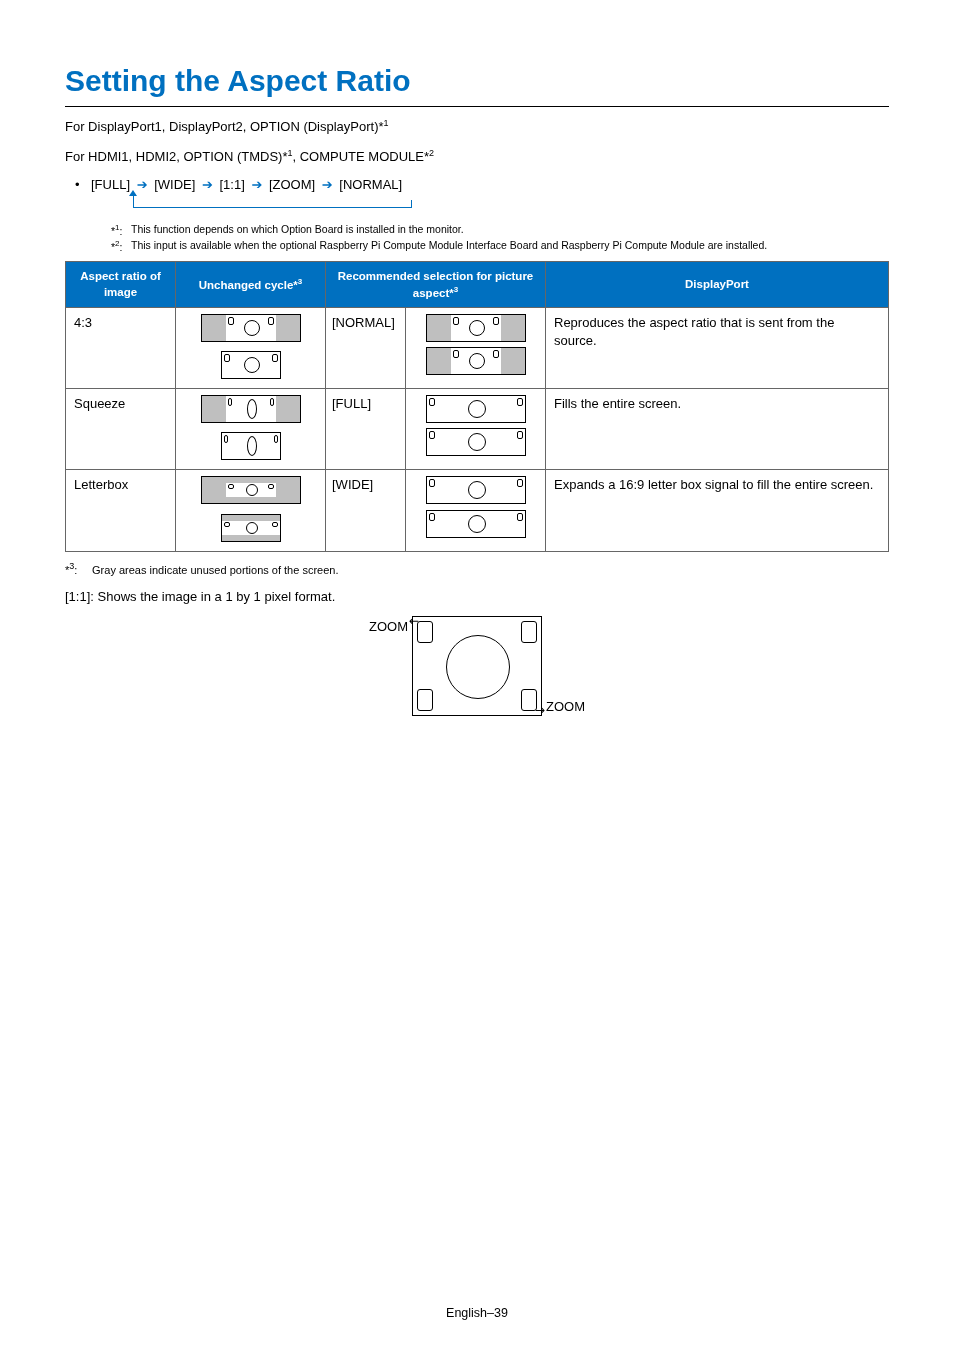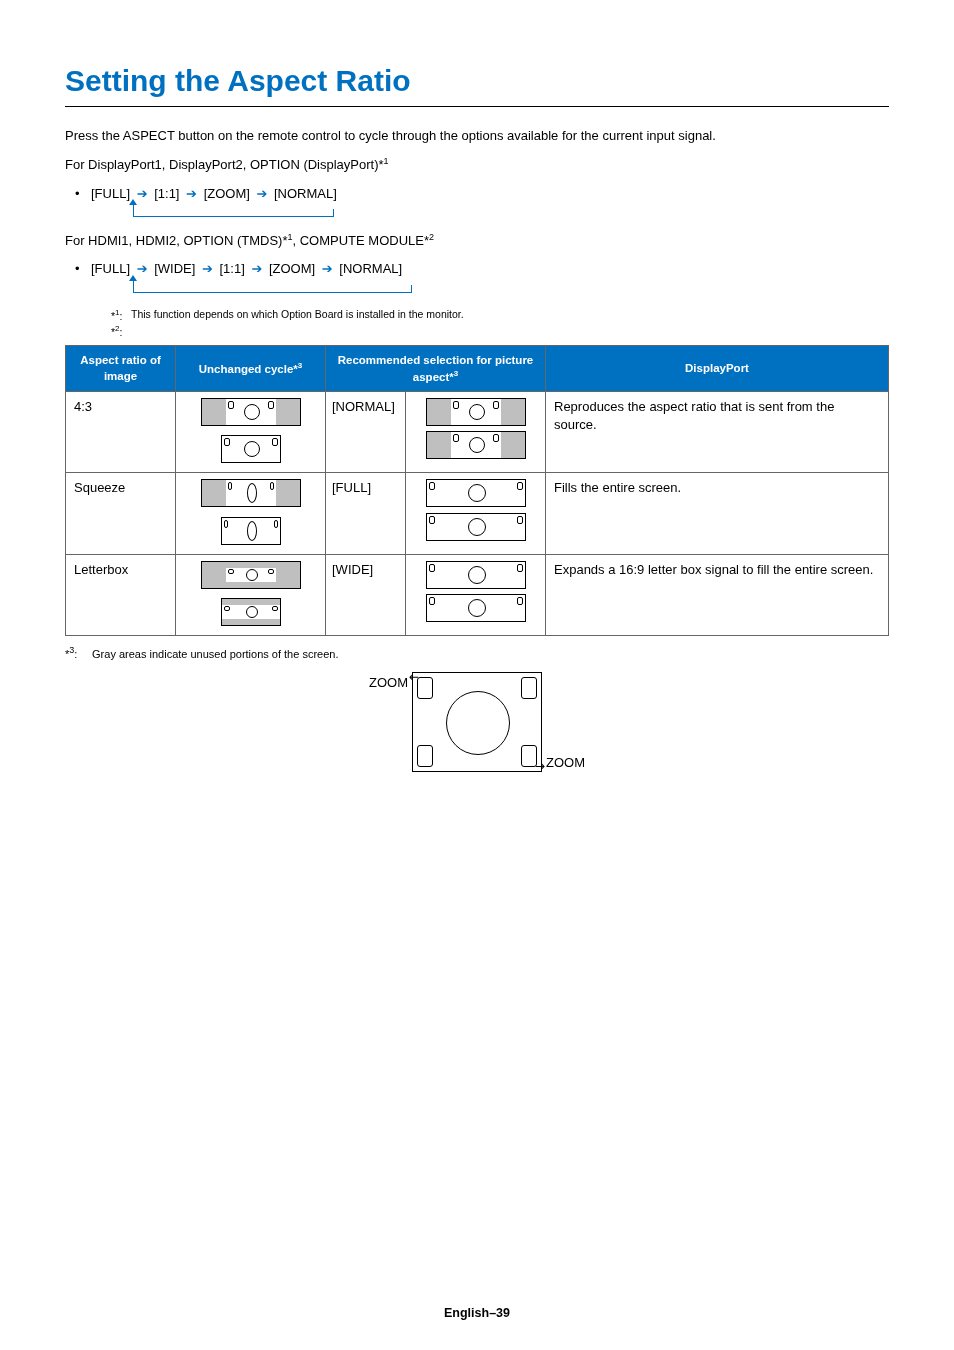--- a/index.html
+++ b/index.html
@@ -185,53 +185,34 @@
   }
   .zoom-arr.tl { top: -4px; left: -4px; transform: rotate(-45deg); }
   .zoom-arr.br { bottom: -4px; right: -4px; transform: rotate(135deg); }
 
   .page-footer {
     text-align: center;
     font-size: 12.5px;
     position: absolute;
     left: 0; right: 0;
     bottom: 28px;
-    font-weight: bold;
   }
   .page-wrap { position: relative; min-height: 1290px; }
 </style>
 </head>
 <body>
 <div class="page-wrap">
 
 <h1>Setting the Aspect Ratio</h1>
 
-<p class="intro">Press the ASPECT button on the remote control to cycle through the options available for the current input signal.</p>
 
 <p class="para">
   <span>For DisplayPort1, DisplayPort2, OPTION (DisplayPort)*</span><span class="super">1</span>
 </p>
 
-<ul class="cycle">
-  <li>
-    <span>[FULL]</span>
-    <span class="arrow">➔</span>
-    <span>[1:1]</span>
-    <span class="arrow">➔</span>
-    <span>[ZOOM]</span>
-    <span class="arrow">➔</span>
-    <span>[NORMAL]</span>
-    <div class="return-line">
-      <div class="rl-arrowhead"></div>
-      <div class="rl-vl"></div>
-      <div class="rl-h" style="width:200px;"></div>
-      <div class="rl-vr" style="left:216px;"></div>
-    </div>
-  </li>
-</ul>
 
 <p class="para">
   <span>For HDMI1, HDMI2, OPTION (TMDS)*</span><span class="super">1</span><span>, COMPUTE MODULE*</span><span class="super">2</span>
 </p>
 
 <ul class="cycle">
   <li>
     <span>[FULL]</span>
     <span class="arrow">➔</span>
     <span>[WIDE]</span>
@@ -250,20 +231,21 @@
   </li>
 </ul>
 
 <div class="footnotes">
   <div class="fn">
     <span class="fn-mark">*<span class="super">1</span>:</span>
     <span>This function depends on which Option Board is installed in the monitor.</span>
   </div>
   <div class="fn">
     <span class="fn-mark">*<span class="super">2</span>:</span>
+    <span>This input is available when the optional Raspberry Pi Compute Module Interface Board and Raspberry Pi Compute Module are installed.</span>
   </div>
 </div>
 
 <table class="aspect">
   <colgroup>
     <col style="width:110px">
     <col style="width:150px">
     <col style="width:80px">
     <col style="width:140px">
     <col>
@@ -382,20 +364,21 @@
       <td>Expands a 16:9 letter box signal to fill the entire screen.</td>
     </tr>
   </tbody>
 </table>
 
 <p class="footnote3">
   <span class="fn-mark">*<span class="super">3</span>:</span>
   <span>Gray areas indicate unused portions of the screen.</span>
 </p>
 
+<p class="para">[1:1]: Shows the image in a 1 by 1 pixel format.</p>
 
 
 <div class="zoom-block">
   <span class="zoom-label-l">ZOOM</span>
   <div class="zoom-box">
     <span class="zoom-arr tl">↖</span>
     <div class="corner tl"></div>
     <div class="corner tr"></div>
     <div class="corner bl"></div>
     <div class="corner br"></div>

